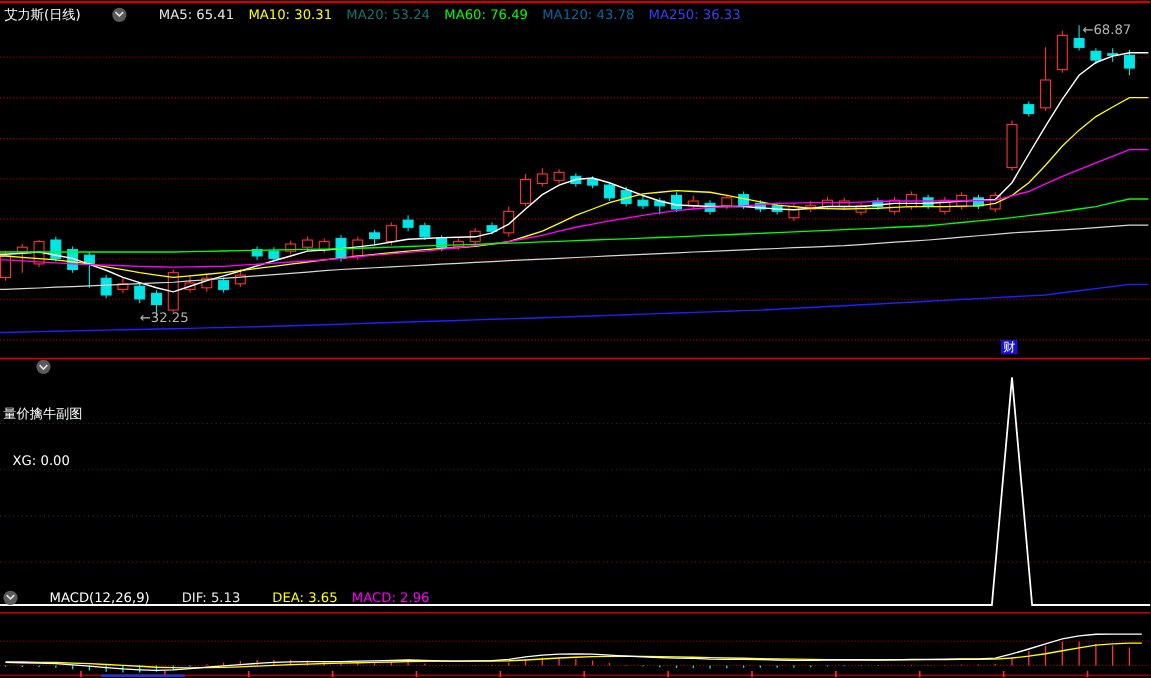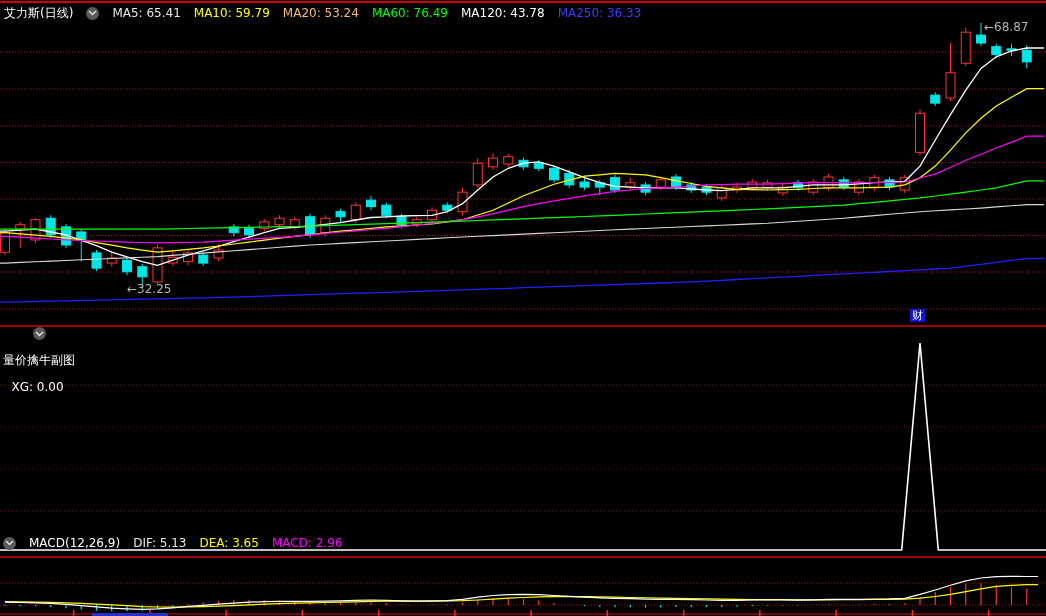--- a/index.html
+++ b/index.html
@@ -1,19 +1,19 @@
 <!DOCTYPE html>
 <html><head>
 <meta charset="utf-8">
 <style>
   html,body{margin:0;padding:0;background:#000;}
   #stage{position:relative;width:1046px;height:616px;background:#000;overflow:hidden;
          font-family:"DejaVu Sans","Liberation Sans",sans-serif;}
   #chart-svg{position:absolute;left:0;top:0;}
-  .bar{position:absolute;display:flex;align-items:center;gap:13px;font-size:12px;
+  .bar{position:absolute;display:flex;align-items:center;gap:29px;font-size:12px;
        white-space:nowrap;line-height:14px;}
   .bar .item{display:inline-block;}
   .chev{width:13px;height:13px;border-radius:50%;background:#5a5a5a;display:inline-flex;
         align-items:center;justify-content:center;flex:0 0 auto;}
   .badge{position:absolute;background:#1414d0;color:#fff;font-size:11px;line-height:13px;
          padding:0 2px;}
   .anno{position:absolute;color:#b4b4b4;font-size:12px;letter-spacing:0;}
   .ttl{color:#fff;}
 </style>
 </head>
@@ -415,24 +415,24 @@
 
   <div class="bar" style="left:4px;top:6px;">
     <span class="item ttl">艾力斯(日线)</span>
     <span class="chev">
       <svg width="9" height="6" viewBox="0 0 9 6">
           <path d="M1 1 L4.5 4.5 L8 1" stroke="#e0e0e0" stroke-width="1.5" fill="none"></path>
         </svg>
     </span>
     <span class="item" id="ma-legend" style="display:inline-flex;gap:13px;">
         <span style="color: rgb(232, 232, 232);">MA5: 65.41</span>
-        <span style="color: rgb(255, 255, 0);">MA10: 59.79</span>
-        <span style="color: #fdba74;">MA20: 53.24</span>
+        <span style="color: rgb(255, 255, 0);">MA10: 30.31</span>
+        <span style="color: #0f766e;">MA20: 53.24</span>
         <span style="color: rgb(0, 255, 0);">MA60: 76.49</span>
-        <span style="color: #ffffff;">MA120: 43.78</span>
+        <span style="color: #0369a1;">MA120: 43.78</span>
         <span style="color: rgb(60, 60, 255);">MA250: 36.33</span>
       </span>
   </div>
 
   <div class="bar" style="left:3px;top:327px;flex-direction:column;">
     <span class="chev">
       <svg width="9" height="6" viewBox="0 0 9 6">
           <path d="M1 1 L4.5 4.5 L8 1" stroke="#e0e0e0" stroke-width="1.5" fill="none"></path>
         </svg>
     </span>
@@ -442,21 +442,21 @@
 
   <div class="bar" style="left:3px;top:536px;justify-content:center;">
     <span class="chev">
       <svg width="9" height="6" viewBox="0 0 9 6">
           <path d="M1 1 L4.5 4.5 L8 1" stroke="#e0e0e0" stroke-width="1.5" fill="none"></path>
         </svg>
     </span>
     <span class="item ttl">MACD(12,26,9)</span>
     <span class="item" id="macd-legend" style="display:inline-flex;gap:13px;">
         <span style="color: rgb(232, 232, 232);">DIF: 5.13</span>
-        <span style="color: rgb(255, 255, 0);">DEA: 3.65</span>
+        <span style="color: rgb(255, 255, 0); margin-left: 16px;">DEA: 3.65</span>
         <span style="color: rgb(255, 0, 255);">MACD: 2.96</span>
       </span>
   </div>
 
   <div class="anno" style="left:127px;top:282px;">←32.25</div>
   <div class="anno" style="left:984px;top:20px;text-align:center;">←68.87</div>
 
   <div class="badge" style="left:910px;top:309px;">财</div>
 </div>
 

